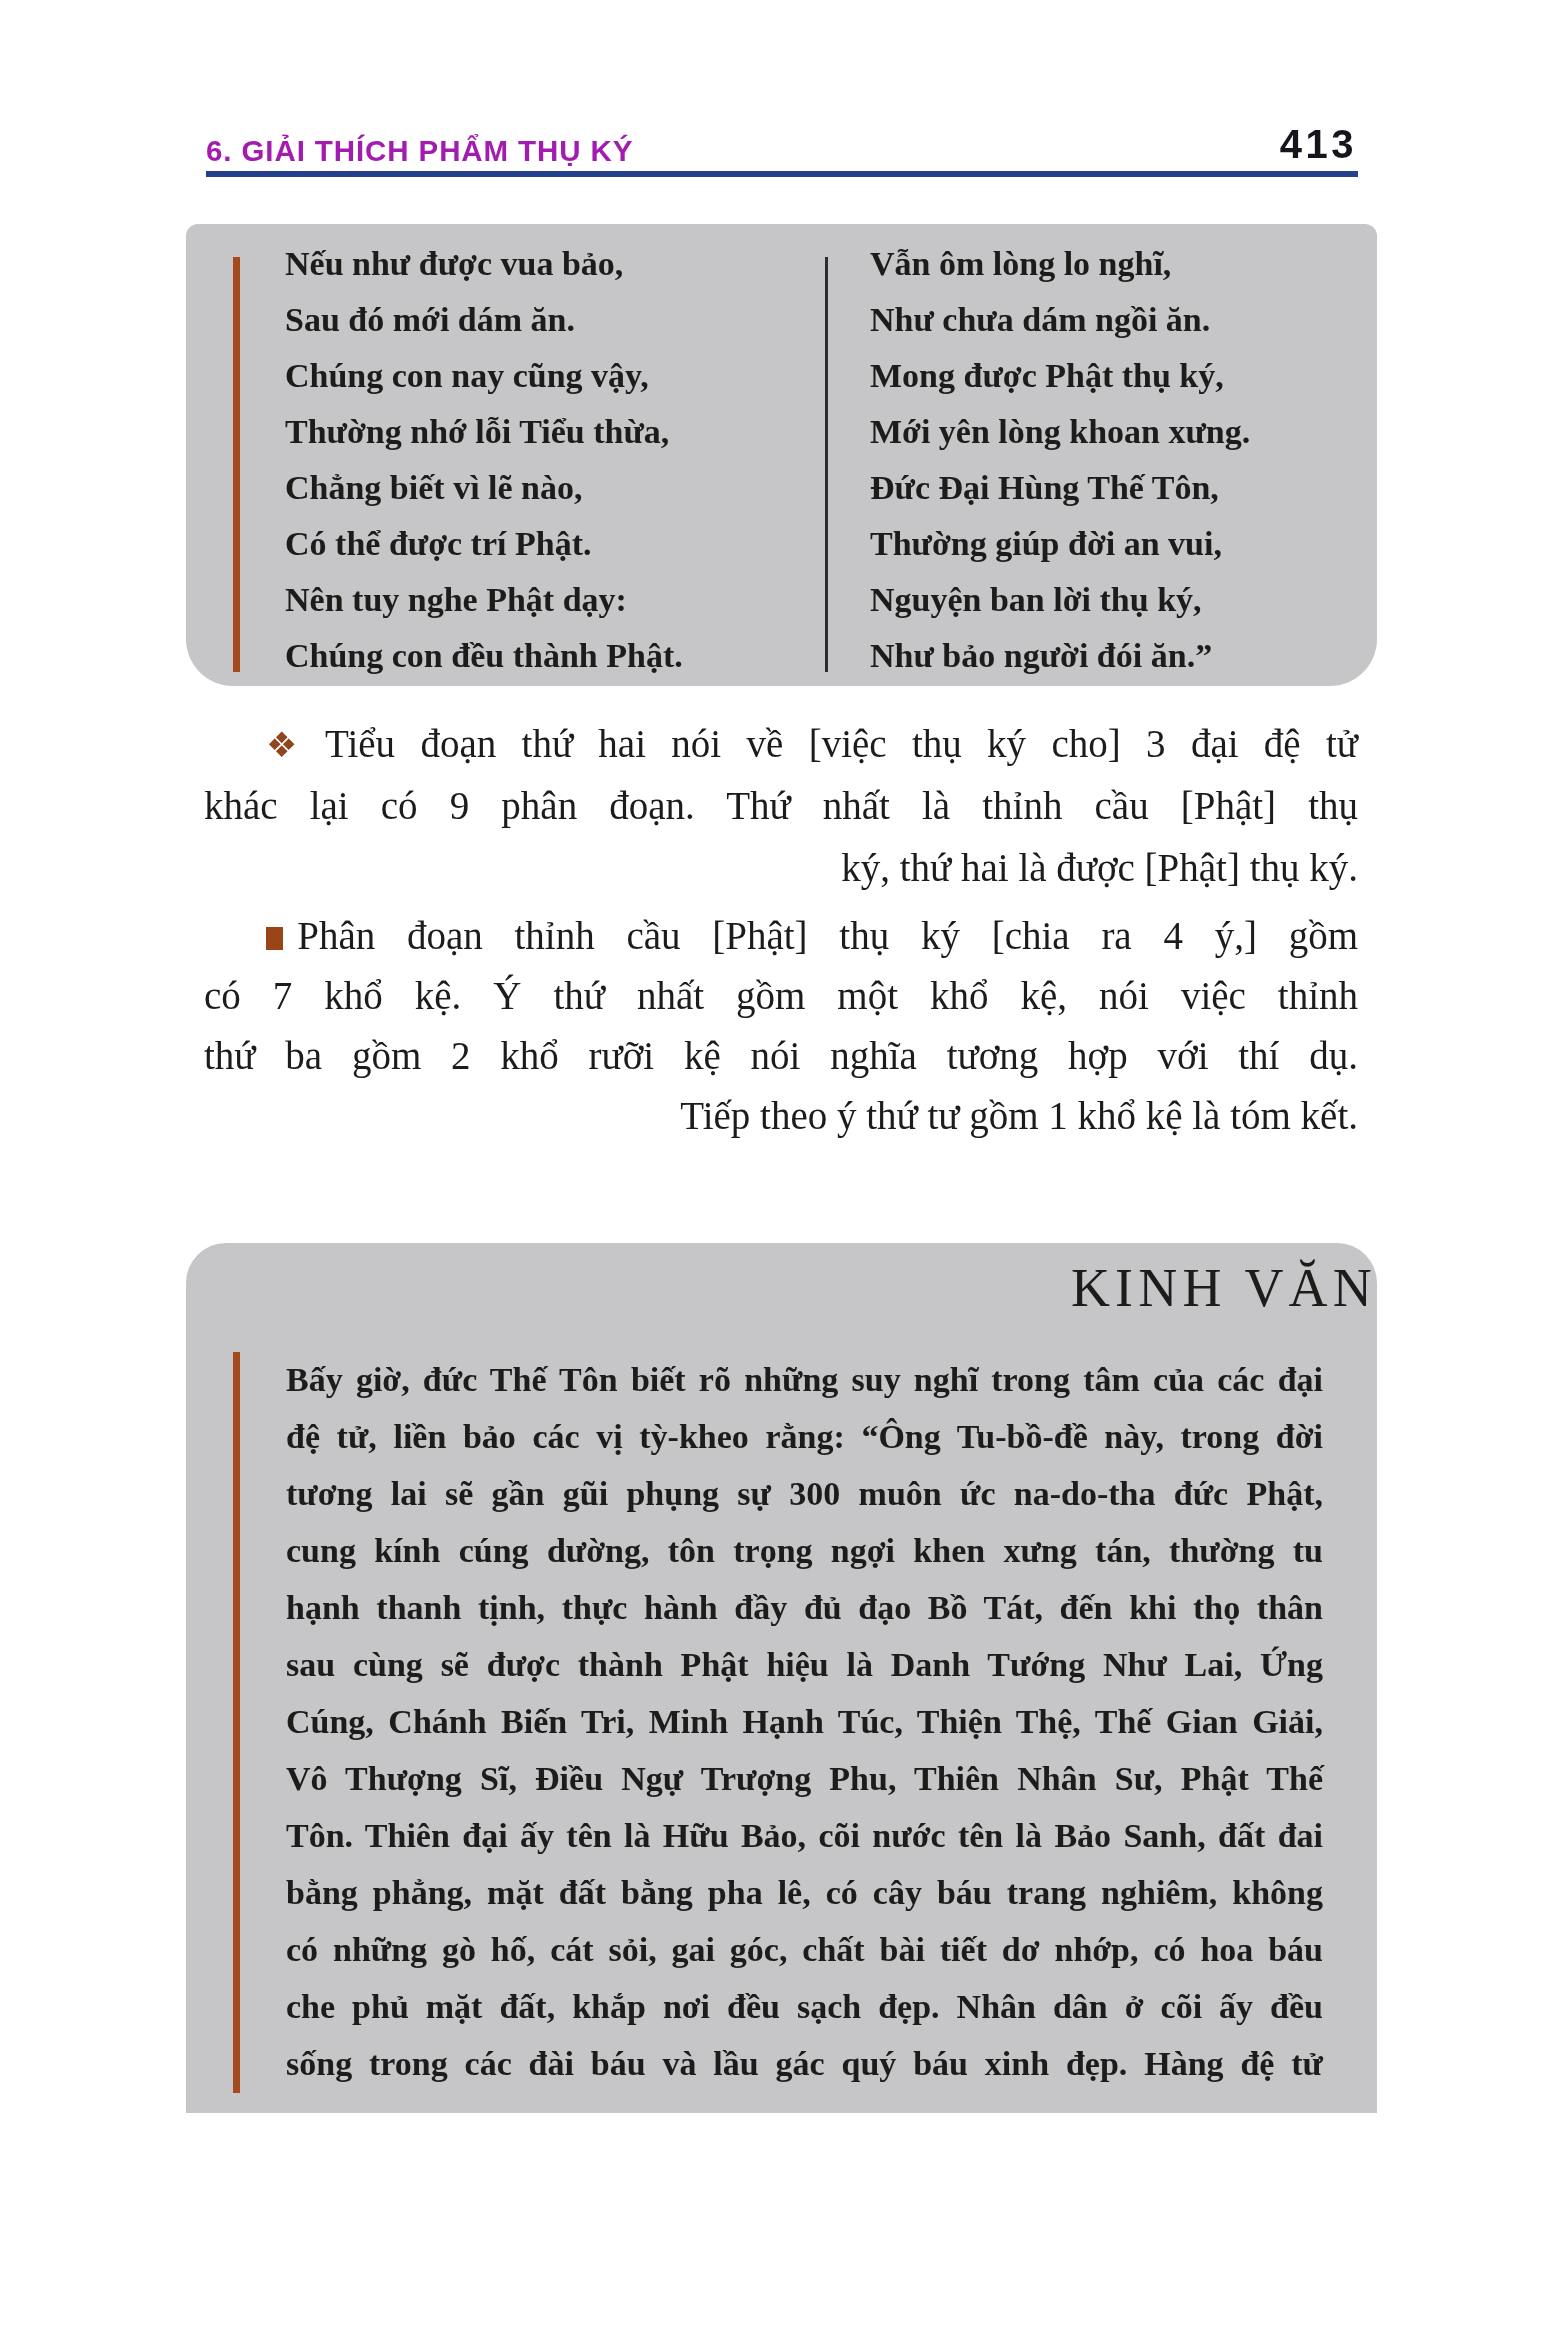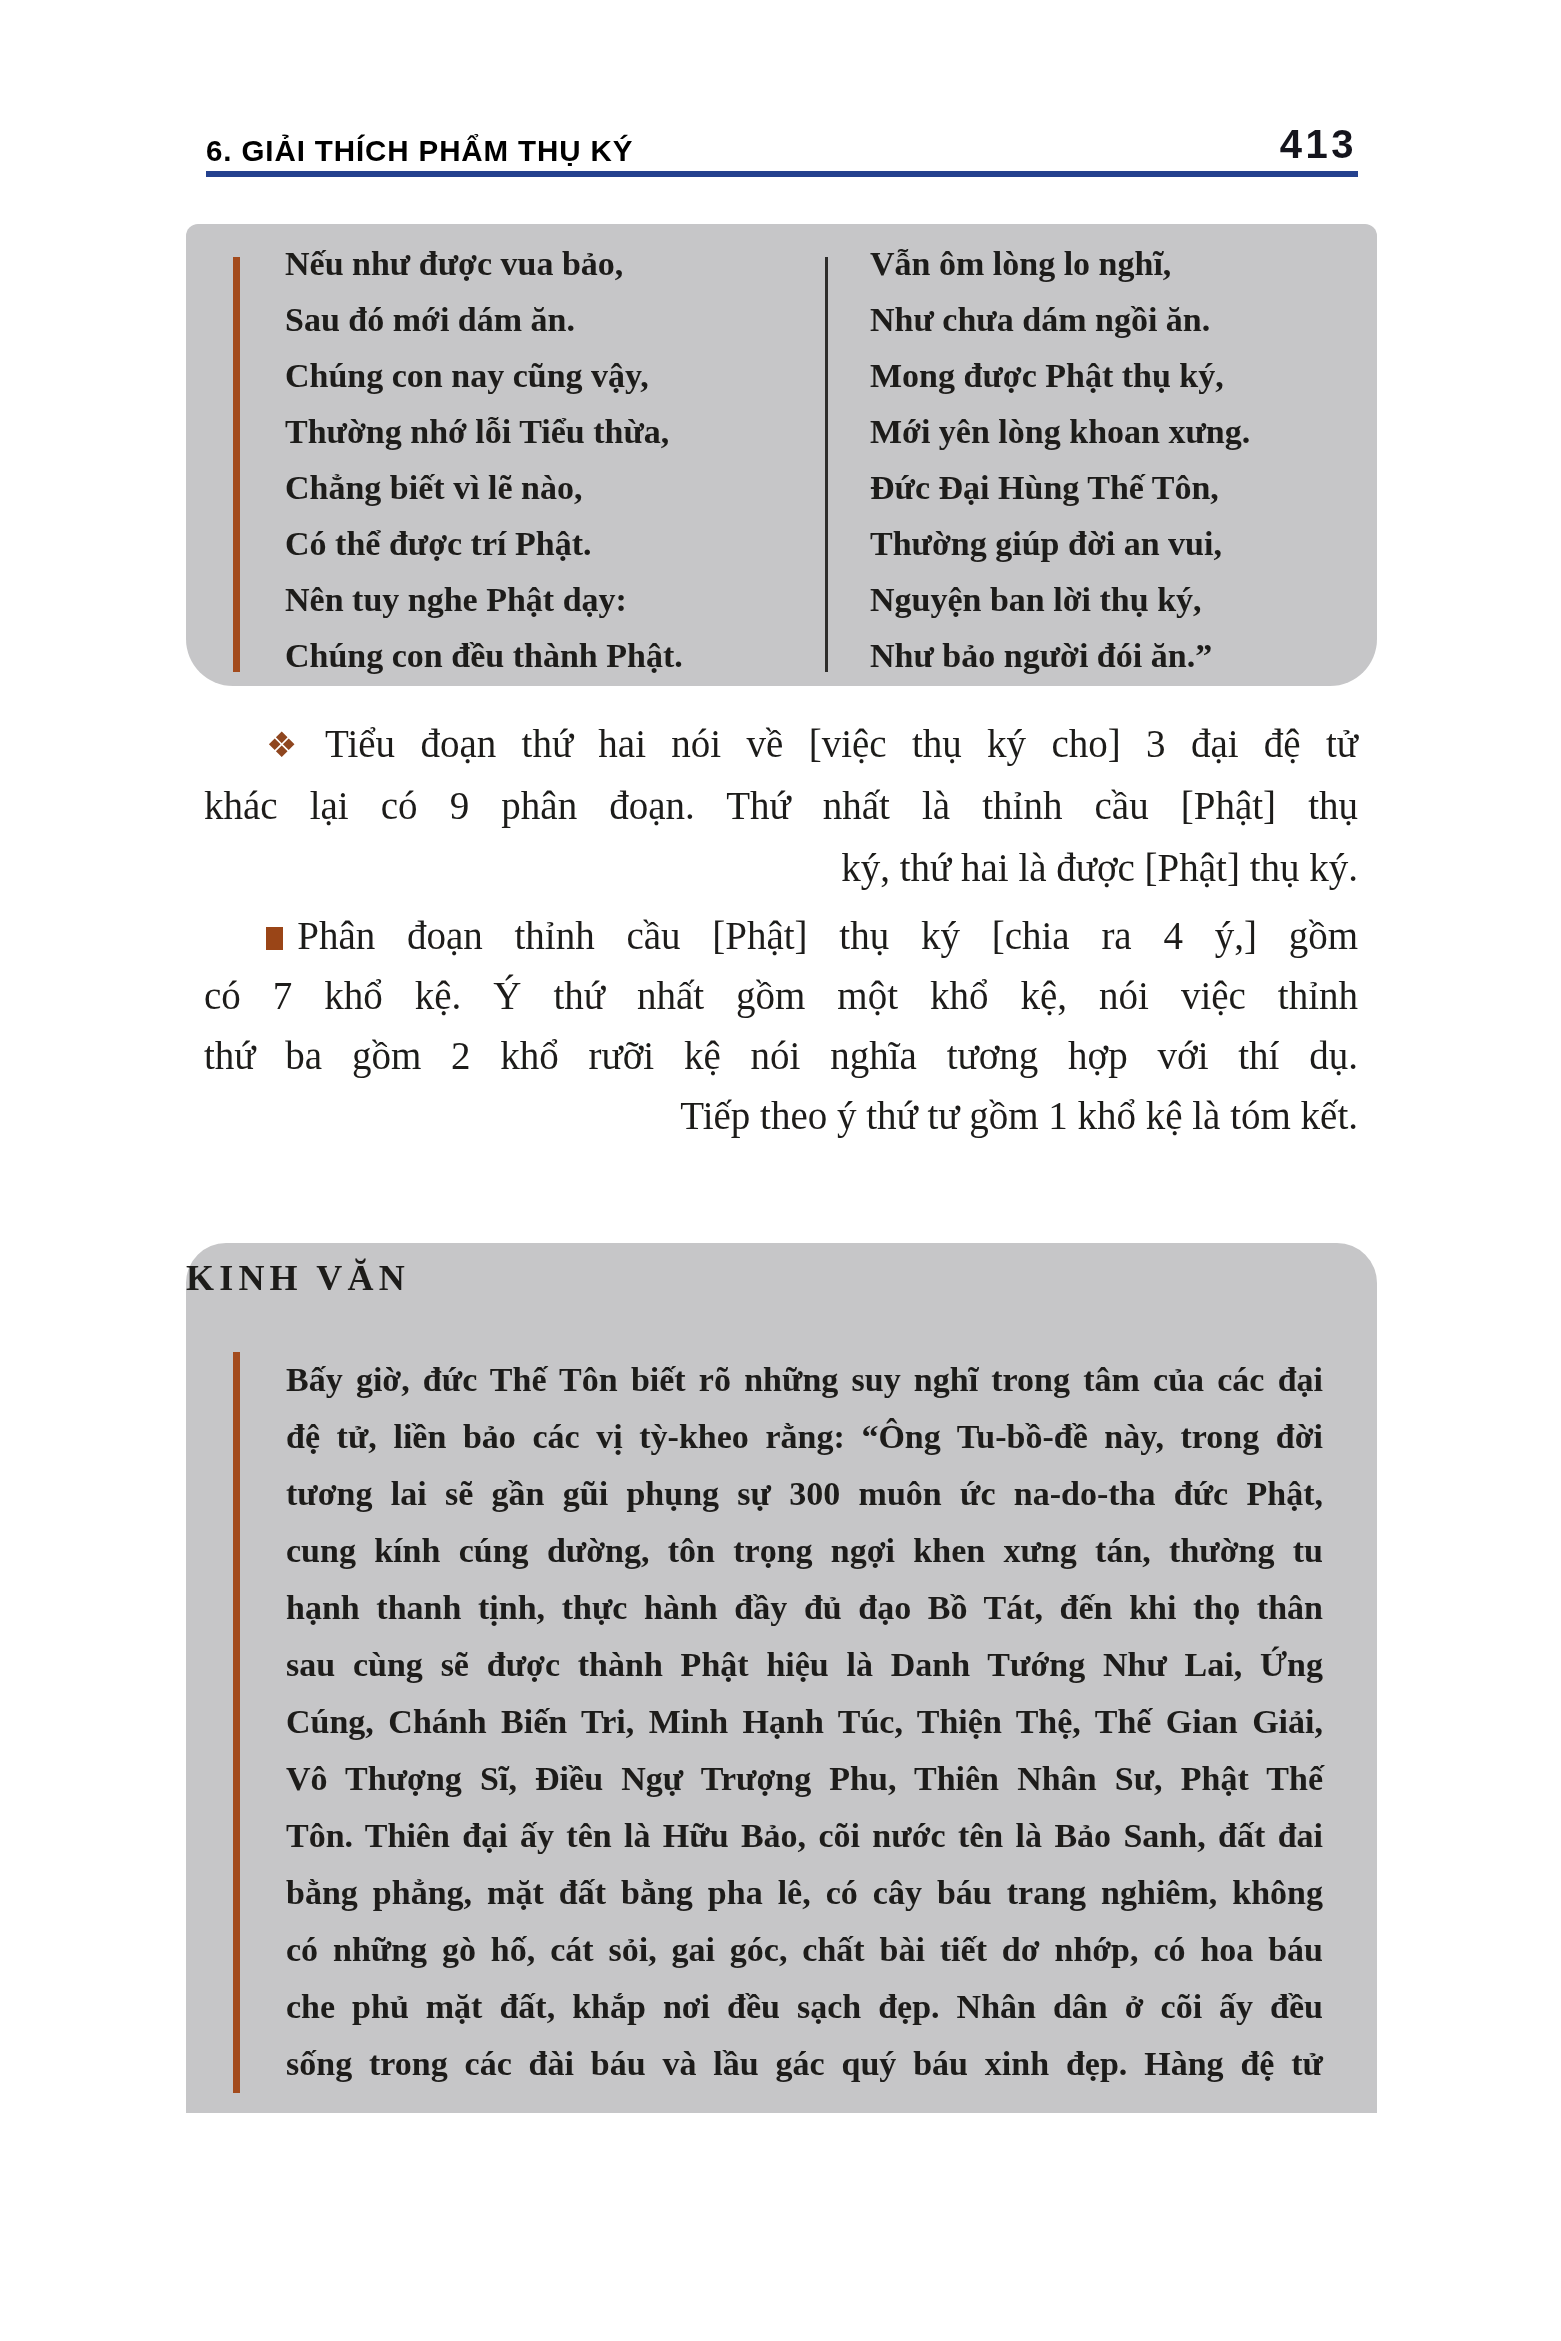--- a/index.html
+++ b/index.html
@@ -4,21 +4,21 @@
 <style>
   html,body{margin:0;padding:0;background:#ffffff;}
   .page{
     position:relative;width:1561px;height:2342px;background:#ffffff;
     font-family:"Liberation Serif","DejaVu Serif",serif;color:#1d1c1a;overflow:hidden;
   }
   
   .header-title{
     position:absolute;left:206px;top:134px;
     font-family:"Liberation Sans","DejaVu Sans",sans-serif;font-weight:bold;
-    font-size:29.5px;letter-spacing:0.9px;color:#000000;white-space:nowrap;
+    font-size:29.5px;letter-spacing:0.9px;color:#a21caf;white-space:nowrap;
   }
   .page-number{
     position:absolute;top:122px;right:204px;
     font-family:"Liberation Sans","DejaVu Sans",sans-serif;font-weight:bold;
     font-size:40px;letter-spacing:3.5px;color:#15151d;margin-left:8px;
   }
   .header-rule{position:absolute;left:206px;top:171px;width:1152px;height:6px;background:#24418e;}
   
   .verse-box{
     position:absolute;left:186px;top:224px;width:1191px;height:462px;
@@ -43,22 +43,22 @@
   .square-bullet{
     display:inline-block;width:16.5px;height:23.4px;background:#9a4517;
     margin-right:14.7px;vertical-align:-0.9px;
   }
   
   .kinhvan-box{
     position:absolute;left:186px;top:1243px;width:1191px;height:870px;
     background:#c6c6c8;border-radius:40px 40px 0 0;
   }
   .kinhvan-heading{
-    position:absolute;left:0;top:14px;width:100%;text-align:left;
-    font-weight:bold;font-size:36px;letter-spacing:5.2px;color:#1d1c1a;
+    position:absolute;left:0;top:14px;width:100%;text-align:right;
+    font-weight:normal;font-size:54px;letter-spacing:5.2px;color:#1d1c1a;
   }
   .kv-bar{position:absolute;left:47px;top:109px;width:7px;height:741px;background:#a34b1d;}
   .kv-body{position:absolute;left:100px;top:108px;width:1037px;font-weight:bold;font-size:34px;line-height:57px;}
 </style>
 </head>
 <body>
 
 <div class="page">
 
   <div class="header-title">6. GIẢI THÍCH PHẨM THỤ KÝ</div>

